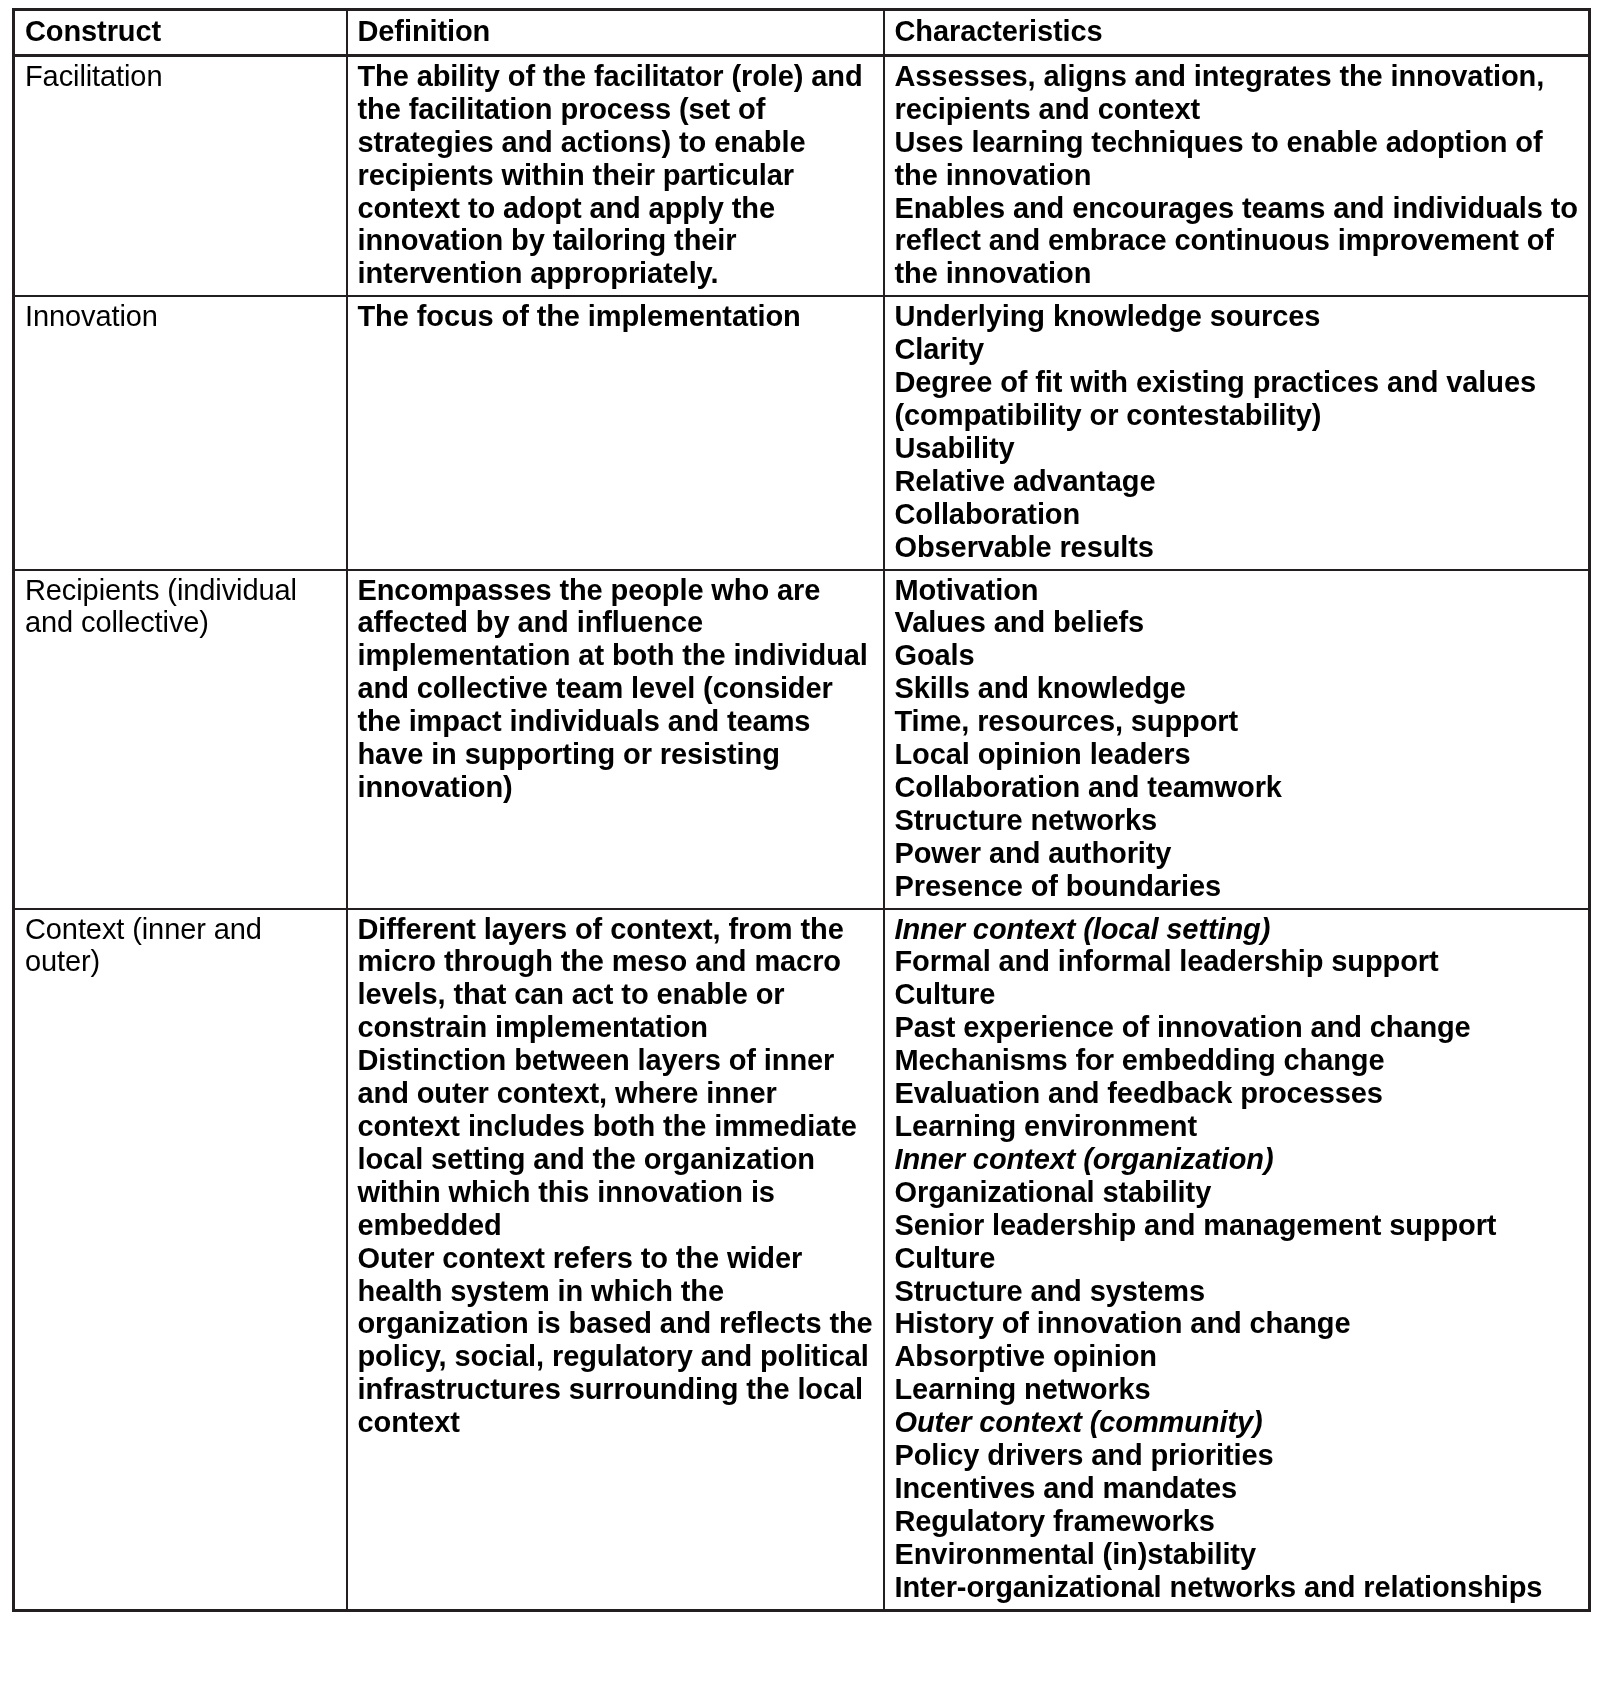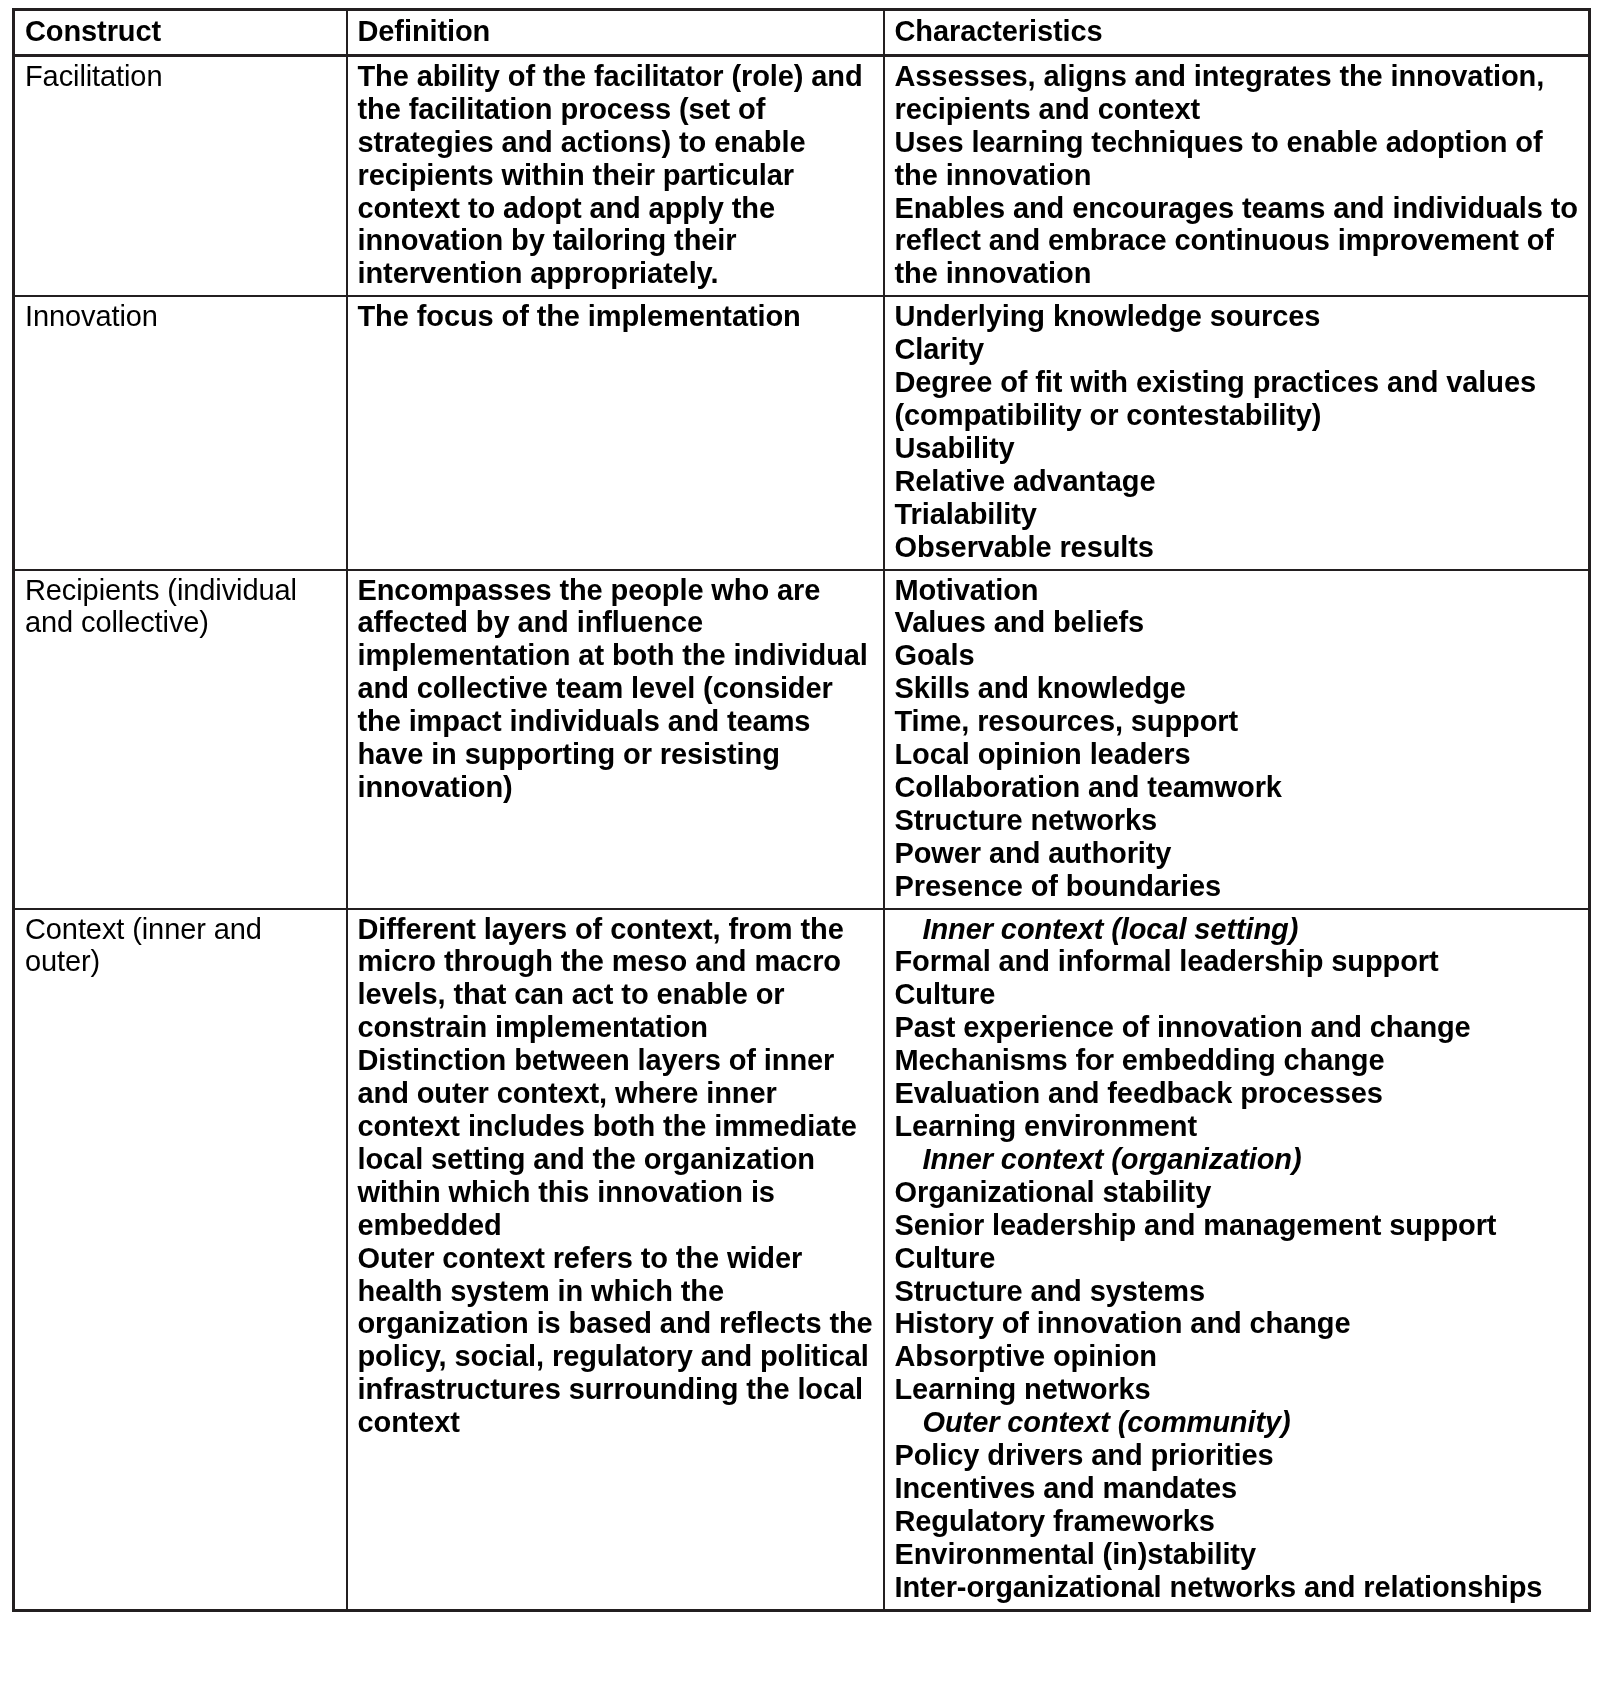--- a/index.html
+++ b/index.html
@@ -47,21 +47,20 @@
     padding-top: 4px;
     padding-bottom: 6px;
     border-bottom-width: 3px;
   }
   .cell-lines > div {
     white-space: normal;
     font-weight: bold;
   }
   .cell-lines .subhead {
     font-style: italic;
-    margin-left: 28px;
   }
   .construct-name {
     padding-right: 4px;
     margin-top: 44px;
   }
 </style>
 </head>
 <body>
 
 <div class="page">
@@ -94,21 +93,21 @@
           <td class="construct-name">Innovation</td>
           <td class="cell-lines">
             <div>The focus of the implementation</div>
           </td>
           <td class="cell-lines">
             <div>Underlying knowledge sources</div>
             <div>Clarity</div>
             <div>Degree of fit with existing practices and values (compatibility or contestability)</div>
             <div>Usability</div>
             <div>Relative advantage</div>
-            <div>Trialability</div>
+            <div>Collaboration</div>
             <div>Observable results</div>
           </td>
         </tr>
         <tr>
           <td class="construct-name">Recipients (individual and collective)</td>
           <td class="cell-lines">
             <div>Encompasses the people who are affected by and influence implementation at both the individual and collective team level (consider the impact individuals and teams have in supporting or resisting innovation)</div>
           </td>
           <td class="cell-lines">
             <div>Motivation</div>

